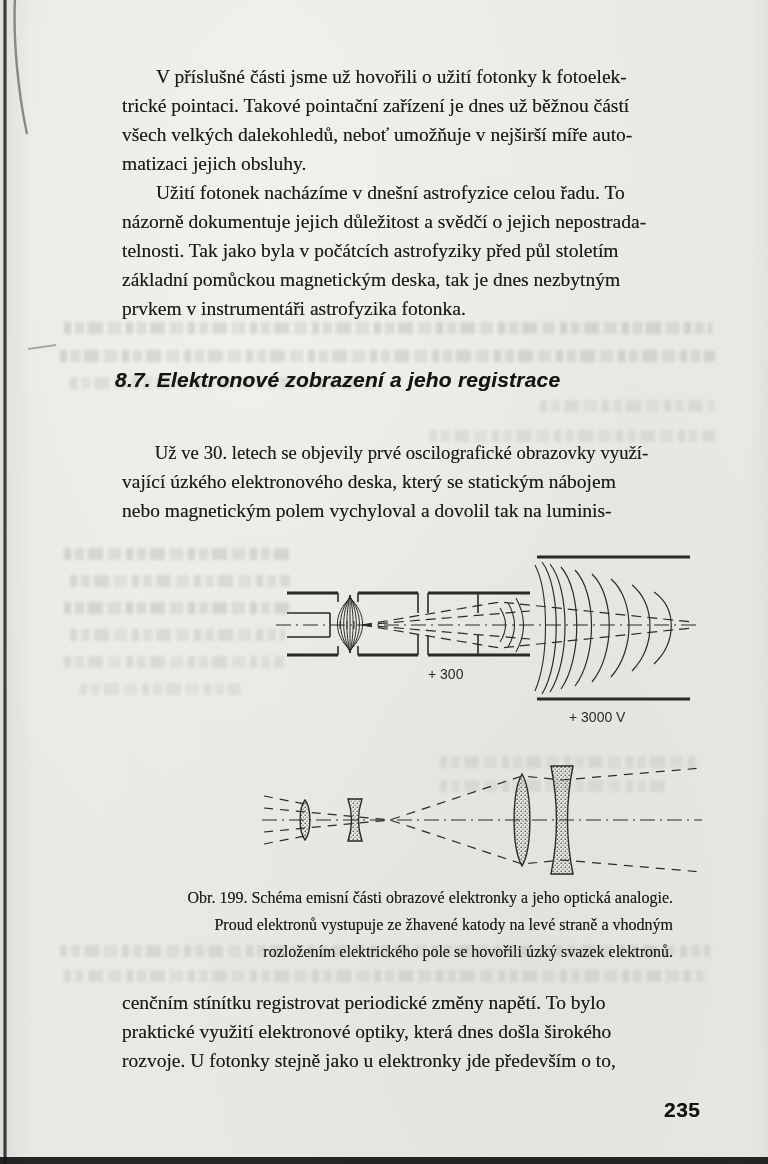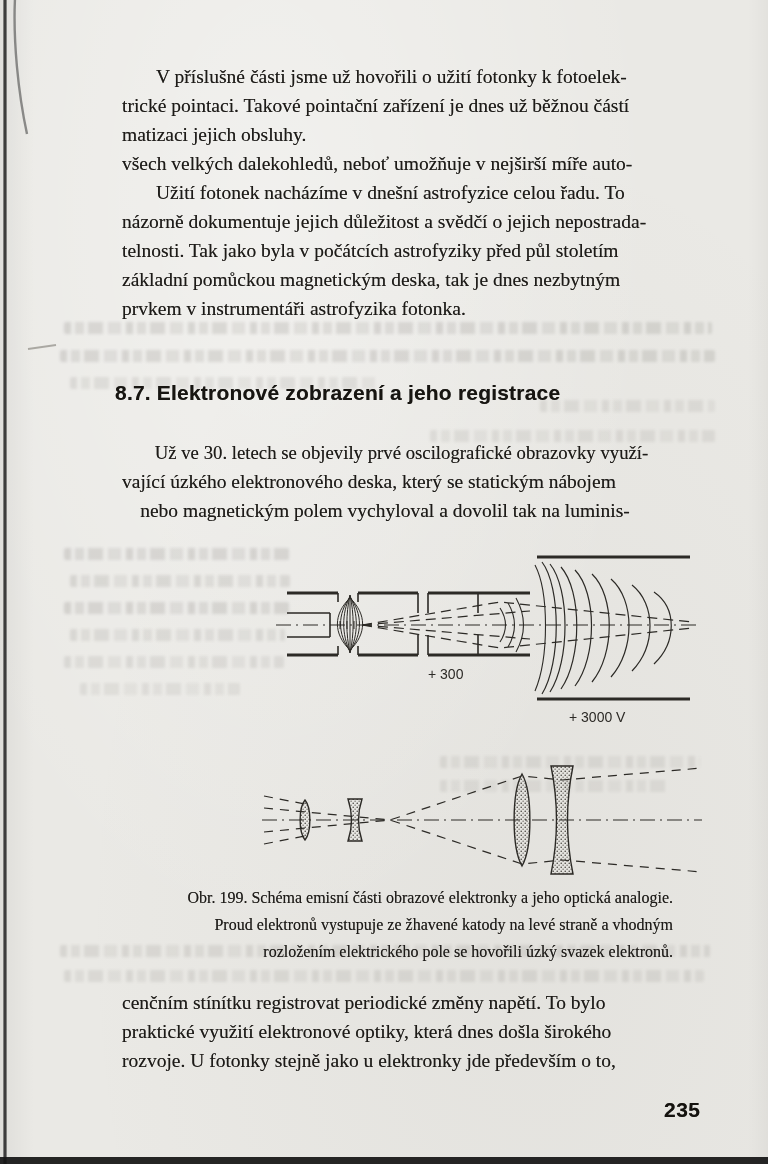--- a/index.html
+++ b/index.html
@@ -65,38 +65,38 @@
   <div class="ghost" style="left:64px;top:656px;width:220px;opacity:.55"></div>
   <div class="ghost" style="left:80px;top:683px;width:160px;opacity:.45"></div>
   <div class="ghost" style="left:440px;top:756px;width:260px;opacity:.5"></div>
   <div class="ghost" style="left:440px;top:780px;width:230px;opacity:.45"></div>
   <div class="ghost" style="left:60px;top:945px;width:650px;opacity:.6"></div>
   <div class="ghost" style="left:64px;top:970px;width:640px;opacity:.55"></div>
 
   <div class="tblock" style="left:122px;top:62px;width:526px;">
       <div class="tline" style="padding-left: 34px; transform: scaleX(1);">V příslušné části jsme už hovořili o užití fotonky k fotoelek-</div>
       <div class="tline" style="transform: scaleX(1);">trické pointaci. Takové pointační zařízení je dnes už běžnou částí</div>
+      <div class="tline" style="transform: scaleX(1);">všech velkých dalekohledů, neboť umožňuje v nejširší míře auto-</div>
       <div class="tline final" style="transform: scaleX(1);">matizaci jejich obsluhy.</div>
-      <div class="tline" style="transform: scaleX(1);">všech velkých dalekohledů, neboť umožňuje v nejširší míře auto-</div>
     </div>
 
   <div class="tblock" style="left:122px;top:178px;width:526px;">
       <div class="tline" style="padding-left: 34px; transform: scaleX(1);">Užití fotonek nacházíme v dnešní astrofyzice celou řadu. To</div>
       <div class="tline" style="transform: scaleX(1);">názorně dokumentuje jejich důležitost a svědčí o jejich nepostrada-</div>
       <div class="tline" style="transform: scaleX(1);">telnosti. Tak jako byla v počátcích astrofyziky před půl stoletím</div>
       <div class="tline" style="transform: scaleX(1);">základní pomůckou magnetickým deska, tak je dnes nezbytným</div>
       <div class="tline final" style="transform: scaleX(1);">prvkem v instrumentáři astrofyzika fotonka.</div>
     </div>
 
-  <div class="heading" style="left:115px;top:381px;">8.7. Elektronové zobrazení a jeho registrace</div>
+  <div class="heading" style="left:115px;top:368px;font-style:italic;">8.7. Elektronové zobrazení a jeho registrace</div>
 
   <div class="tblock" style="left:122px;top:438px;width:526px;">
       <div class="tline" style="padding-left: 34px; transform: scaleX(0.9616);">Už ve 30. letech se objevily prvé oscilografické obrazovky využí-</div>
       <div class="tline" style="transform: scaleX(1);">vající úzkého elektronového deska, který se statickým nábojem</div>
-      <div class="tline" style="transform: scaleX(1); text-align: center;">nebo magnetickým polem vychyloval a dovolil tak na luminis-</div>
+      <div class="tline" style="transform: scaleX(1);">nebo magnetickým polem vychyloval a dovolil tak na luminis-</div>
     </div>
 
   <svg class="fig" style="left:276px;top:542px;" width="424" height="192" viewBox="0 0 424 192">
     <g stroke="#2c2a26" fill="none">
 
       <path d="M0,83 H424" stroke-width="1.1" stroke-dasharray="15 5 2 5"></path>
 
       <g stroke-width="3">
         <path d="M11,51 H62"></path>
           <path d="M11,113 H62"></path>

